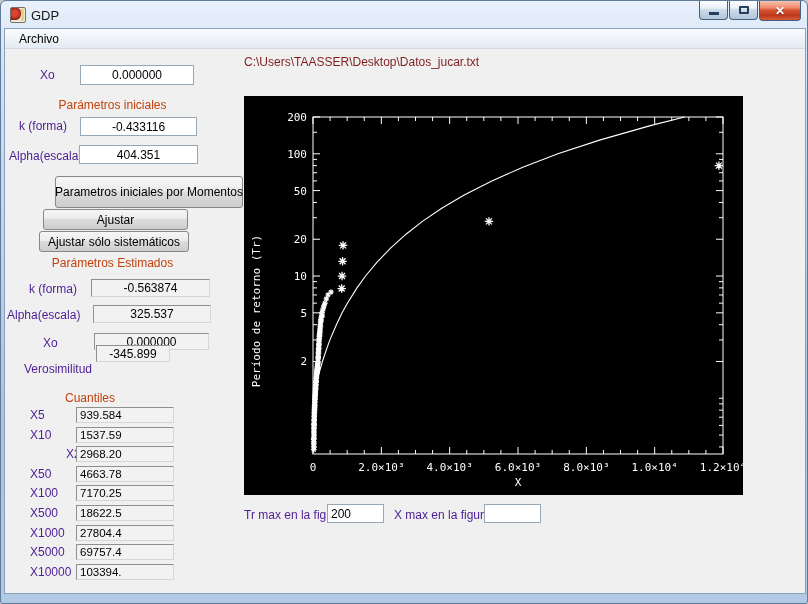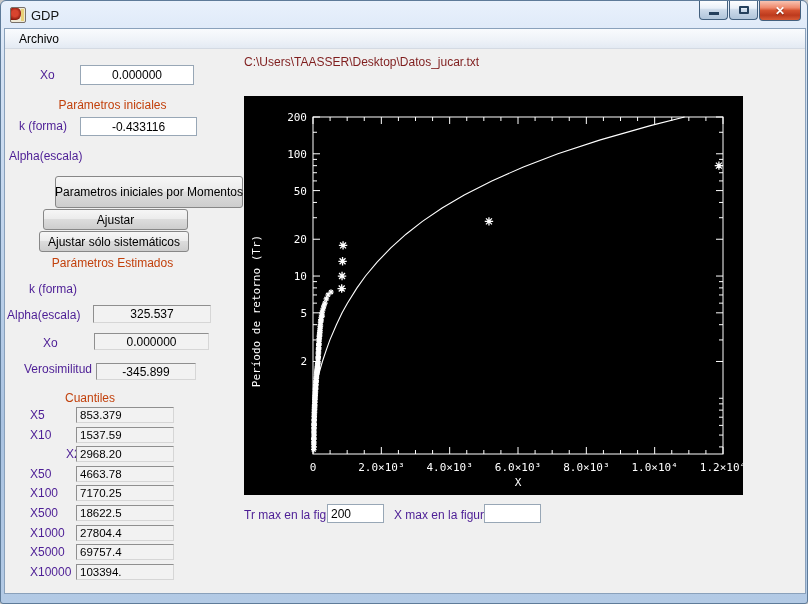--- a/index.html
+++ b/index.html
@@ -75,42 +75,44 @@
 
     <div class="lbl" style="left:35px;top:39px;">Xo</div>
     <input class="tfield center" style="left: 75px; top: 36px; width: 114px; height: 20px;" value="0.000000">
 
     <div class="sec" style="left:10px;top:69px;width:195px;">Parámetros iniciales</div>
 
     <div class="lbl" style="left:14px;top:90px;">k (forma)</div>
     <input class="tfield center" style="left: 75px; top: 88px; width: 117px; height: 19px;" value="-0.433116">
 
     <div class="lbl" style="left:4px;top:120px;">Alpha(escala)</div>
+    <input class="tfield center" style="left: 74px; top: 116px; width: 119px; height: 19px;" value="404.351">
 
     <div class="pushbtn" style="left:21px;top:147px;width:188px;height:32px;margin-left:29px;">Parametros iniciales por Momentos</div>
     <div class="pushbtn" style="left:38px;top:180px;width:145px;height:21px;">Ajustar</div>
     <div class="pushbtn" style="left:34px;top:202px;width:150px;height:21px;">Ajustar sólo sistemáticos</div>
 
     <div class="sec" style="left:10px;top:227px;width:195px;">Parámetros Estimados</div>
 
     <div class="lbl" style="left:24px;top:253px;">k (forma)</div>
+    <div class="field" style="left:86px;top:250px;width:119px;height:18px;">-0.563874</div>
 
     <div class="lbl" style="left:2px;top:279px;">Alpha(escala)</div>
     <div class="field" style="left:88px;top:276px;width:118px;height:18px;">325.537</div>
 
     <div class="lbl" style="left:38px;top:307px;">Xo</div>
     <div class="field" style="left:89px;top:304px;width:115px;height:17px;">0.000000</div>
 
     <div class="lbl" style="left:19px;top:333px;">Verosimilitud</div>
-    <div class="field" style="left:91px;top:334px;width:100px;height:17px;">-345.899</div>
+    <div class="field" style="left:91px;top:316px;width:74px;height:17px;">-345.899</div>
 
     <div class="sec" style="left:25px;top:362px;width:120px;">Cuantiles</div>
     <div id="quantiles-list">
         <div class="lbl" style="left: 25px; top: 379px;">X5</div>
-        <div class="field leftal" style="left: 71px; top: 378px; width: 98px; height: 16px;">853.379</div>
+        <div class="field leftal" style="left: 71px; top: 378px; width: 98px; height: 16px;">939.584</div>
         <div class="lbl" style="left: 25px; top: 399px;">X10</div>
         <div class="field leftal" style="left: 71px; top: 398px; width: 98px; height: 16px;">1537.59</div>
         <div class="lbl" style="left: 25px; top: 418px; margin-left: 36px;">X25</div>
         <div class="field leftal" style="left: 71px; top: 417px; width: 98px; height: 16px;">2968.20</div>
         <div class="lbl" style="left: 25px; top: 438px;">X50</div>
         <div class="field leftal" style="left: 71px; top: 437px; width: 98px; height: 16px;">4663.78</div>
         <div class="lbl" style="left: 25px; top: 457px;">X100</div>
         <div class="field leftal" style="left: 71px; top: 456px; width: 98px; height: 16px;">7170.25</div>
         <div class="lbl" style="left: 25px; top: 477px;">X500</div>
         <div class="field leftal" style="left: 71px; top: 476px; width: 98px; height: 16px;">18622.5</div>

